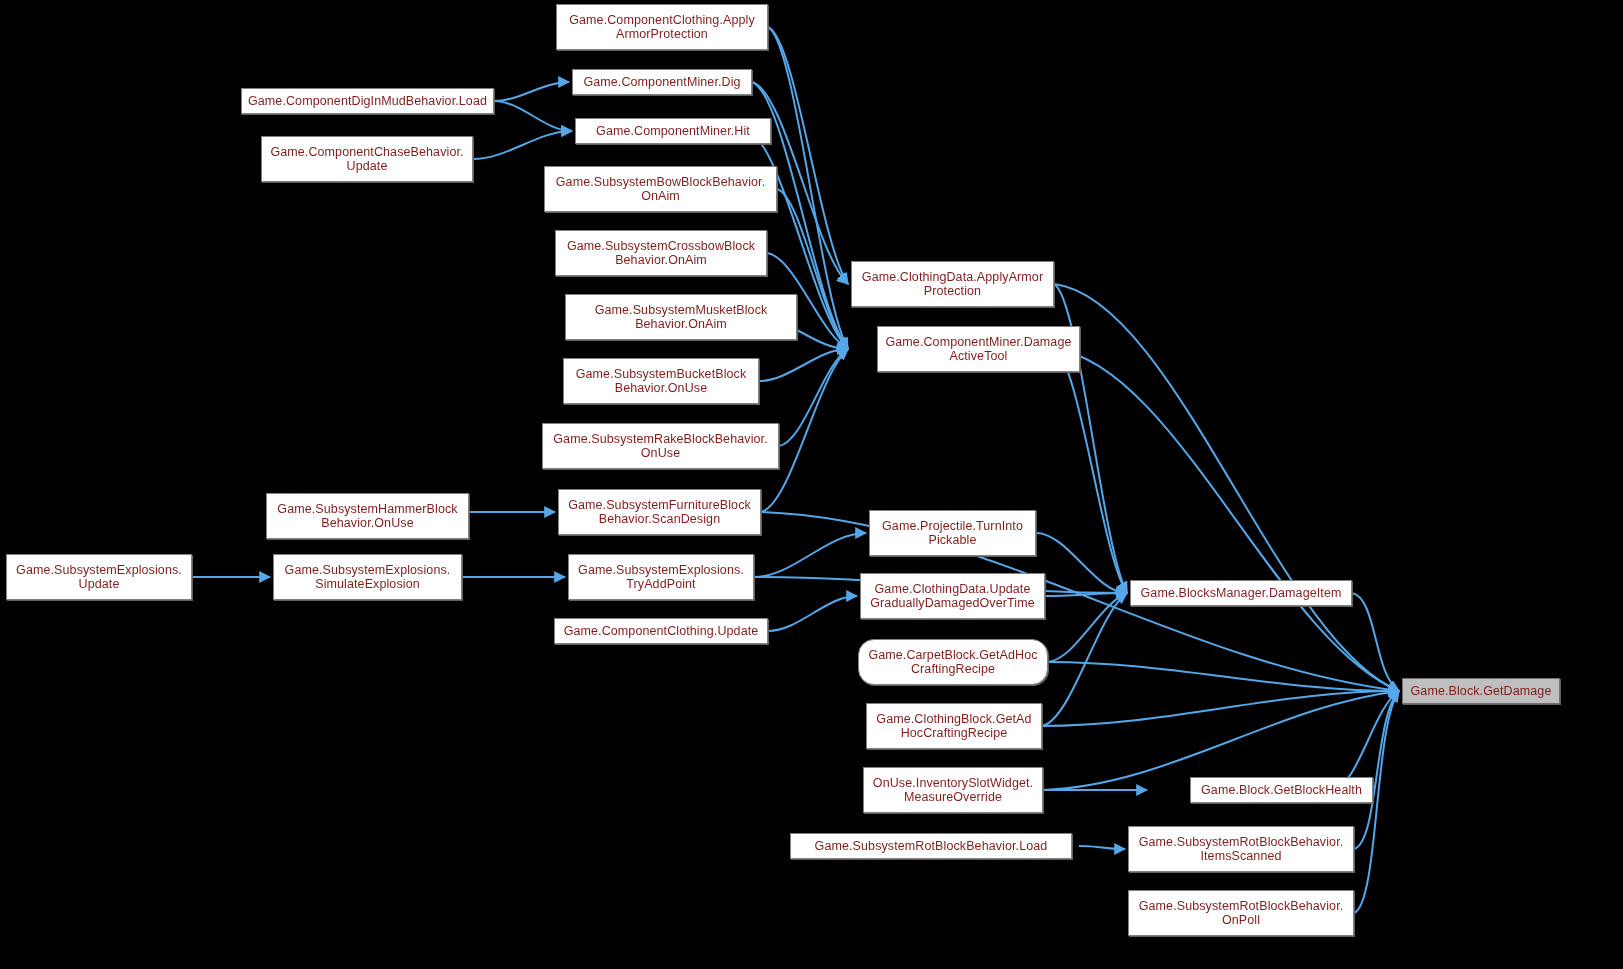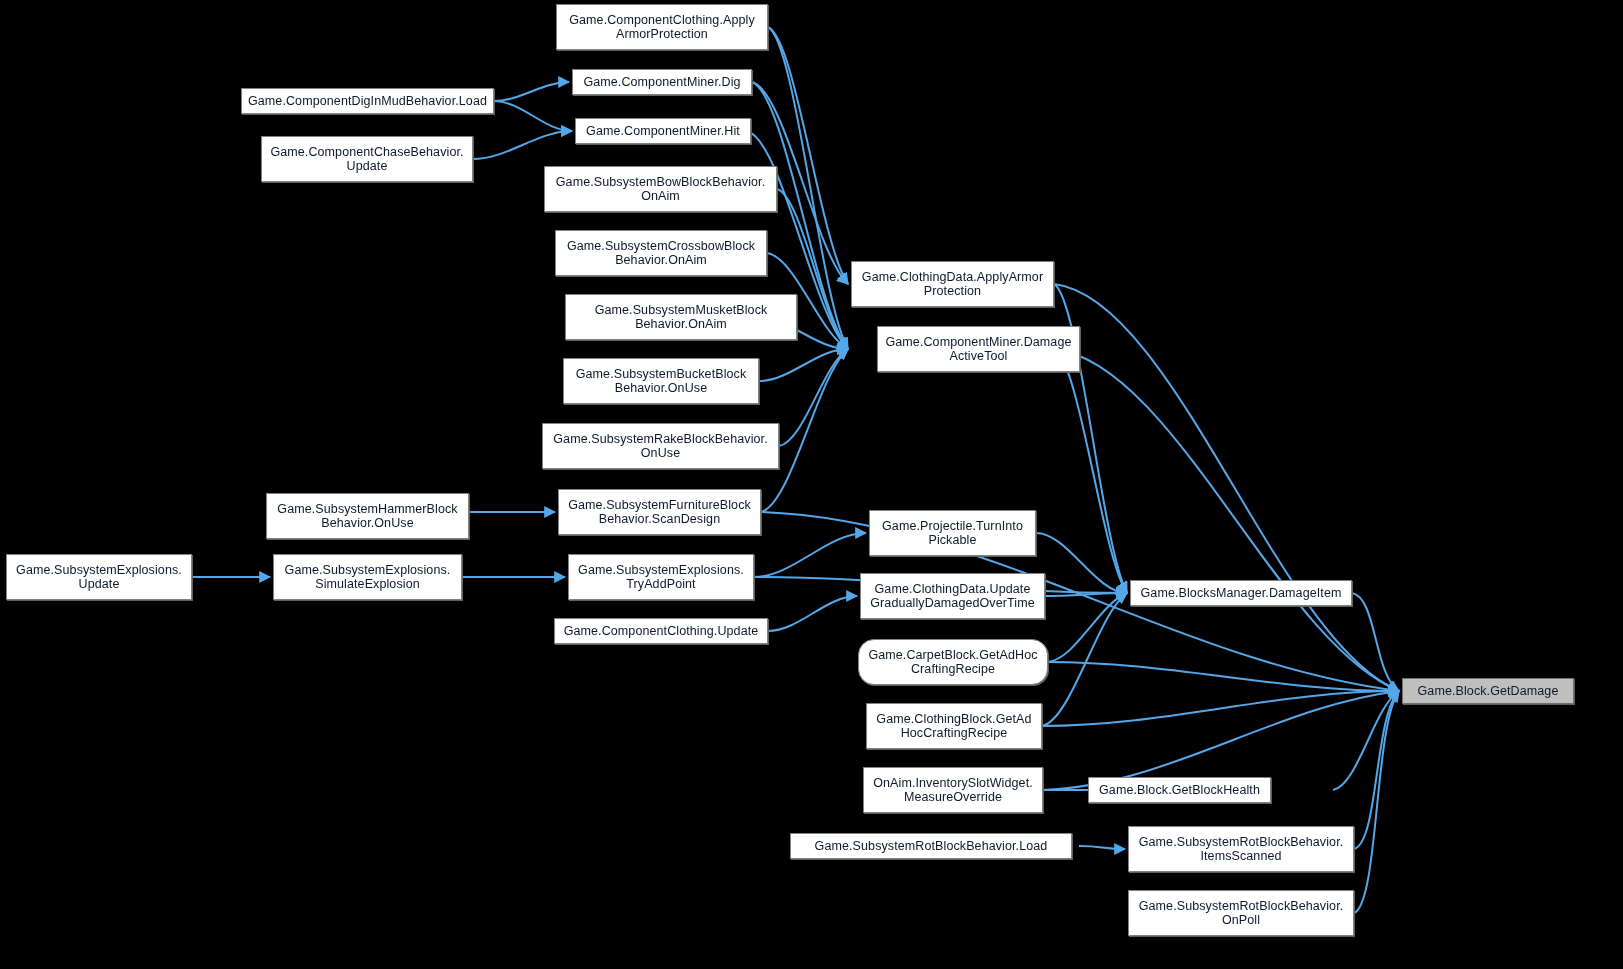--- a/index.html
+++ b/index.html
@@ -24,21 +24,21 @@
     width: 1623px;
     height: 969px;
     pointer-events: none;
   }
   .node {
     position: absolute;
     box-sizing: border-box;
     background: #ffffff;
     border: 1px solid #808080;
     box-shadow: 1px 1px 0 0 #606060;
-    color: #0f172a;
+    color: #7f1d1d;
     font-size: 12.5px;
     line-height: 14px;
     letter-spacing: 0.1px;
     display: flex;
     align-items: center;
     justify-content: center;
     text-align: center;
     padding: 1px 4px;
     z-index: 5;
     white-space: pre-line;
@@ -97,21 +97,21 @@
         <path d="M 1079 846 C 1104 846, 1100 849, 1125 849" fill="none" stroke="#54a7e8" stroke-width="2" marker-end="url(#arrow)"></path>
         <path d="M 1354 849 C 1379 841.89, 1374 715.885, 1399 691" fill="none" stroke="#54a7e8" stroke-width="2" marker-end="url(#arrow)"></path>
         <path d="M 1354 913 C 1379 903.01, 1374 725.965, 1399 691" fill="none" stroke="#54a7e8" stroke-width="2" marker-end="url(#arrow)"></path>
       </g>
   </svg>
   <div id="node-layer">
       <div class="node" style="left: 556px; top: 4px; width: 212px; height: 46px;">Game.ComponentClothing.Apply
 ArmorProtection</div>
       <div class="node" style="left: 572px; top: 69px; width: 180px; height: 26px;">Game.ComponentMiner.Dig</div>
       <div class="node" style="left: 241px; top: 88px; width: 253px; height: 26px;">Game.ComponentDigInMudBehavior.Load</div>
-      <div class="node" style="left: 575px; top: 118px; width: 176px; height: 26px;">Game.ComponentMiner.Hit</div>
+      <div class="node" style="left: 575px; top: 118px; width: 196px; height: 26px;">Game.ComponentMiner.Hit</div>
       <div class="node" style="left: 261px; top: 136px; width: 212px; height: 46px;">Game.ComponentChaseBehavior.
 Update</div>
       <div class="node" style="left: 544px; top: 166px; width: 233px; height: 46px;">Game.SubsystemBowBlockBehavior.
 OnAim</div>
       <div class="node" style="left: 555px; top: 230px; width: 212px; height: 46px;">Game.SubsystemCrossbowBlock
 Behavior.OnAim</div>
       <div class="node" style="left: 851px; top: 261px; width: 203px; height: 46px;">Game.ClothingData.ApplyArmor
 Protection</div>
       <div class="node" style="left: 565px; top: 294px; width: 232px; height: 46px;">Game.SubsystemMusketBlock
 Behavior.OnAim</div>
@@ -132,25 +132,25 @@
       <div class="node" style="left: 273px; top: 554px; width: 189px; height: 46px;">Game.SubsystemExplosions.
 SimulateExplosion</div>
       <div class="node" style="left: 568px; top: 554px; width: 186px; height: 46px;">Game.SubsystemExplosions.
 TryAddPoint</div>
       <div class="node" style="left: 860px; top: 573px; width: 185px; height: 46px;">Game.ClothingData.Update
 GraduallyDamagedOverTime</div>
       <div class="node" style="left: 1130px; top: 580px; width: 222px; height: 26px;">Game.BlocksManager.DamageItem</div>
       <div class="node" style="left: 554px; top: 618px; width: 214px; height: 26px;">Game.ComponentClothing.Update</div>
       <div class="node" style="left: 858px; top: 639px; width: 190px; height: 46px; border-radius: 16px;">Game.CarpetBlock.GetAdHoc
 CraftingRecipe</div>
-      <div class="node highlight" style="left: 1402px; top: 678px; width: 172px; height: 26px;">Game.Block.GetDamage</div>
+      <div class="node highlight" style="left: 1402px; top: 678px; width: 158px; height: 26px;">Game.Block.GetDamage</div>
       <div class="node" style="left: 866px; top: 703px; width: 176px; height: 46px;">Game.ClothingBlock.GetAd
 HocCraftingRecipe</div>
-      <div class="node" style="left: 863px; top: 767px; width: 180px; height: 46px;">OnAim.InventorySlotWidget.
+      <div class="node" style="left: 863px; top: 767px; width: 180px; height: 46px;">OnUse.InventorySlotWidget.
 MeasureOverride</div>
-      <div class="node" style="left: 1088px; top: 777px; width: 183px; height: 26px;">Game.Block.GetBlockHealth</div>
+      <div class="node" style="left: 1190px; top: 777px; width: 183px; height: 26px;">Game.Block.GetBlockHealth</div>
       <div class="node" style="left: 784px; top: 833px; width: 282px; height: 26px; margin-left: 6px;">Game.SubsystemRotBlockBehavior.Load</div>
       <div class="node" style="left: 1128px; top: 826px; width: 226px; height: 46px;">Game.SubsystemRotBlockBehavior.
 ItemsScanned</div>
       <div class="node" style="left: 1128px; top: 890px; width: 226px; height: 46px;">Game.SubsystemRotBlockBehavior.
 OnPoll</div>
     </div>
 </div>
 
 </body></html>

